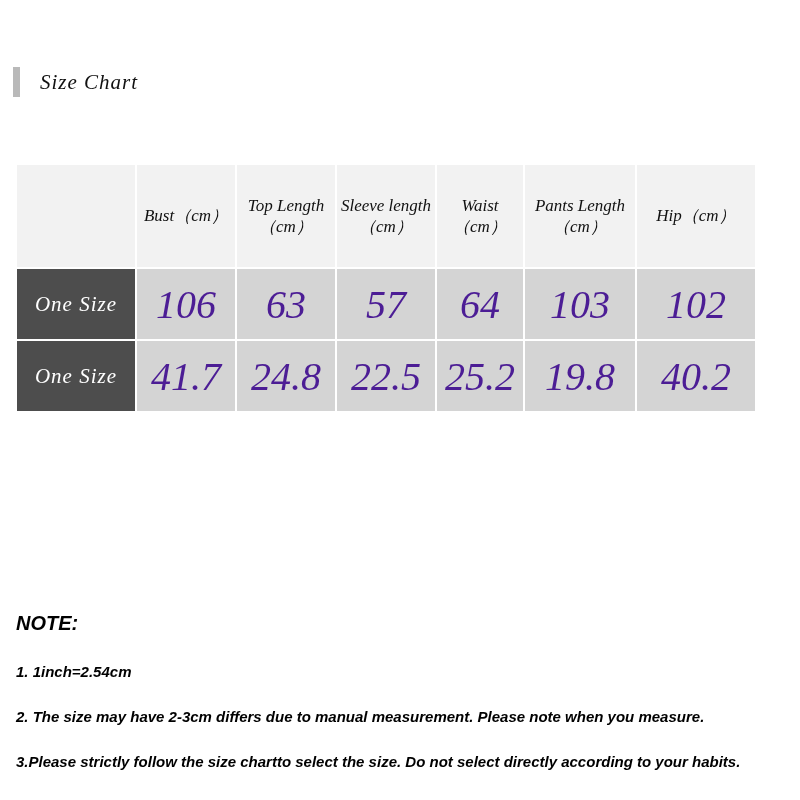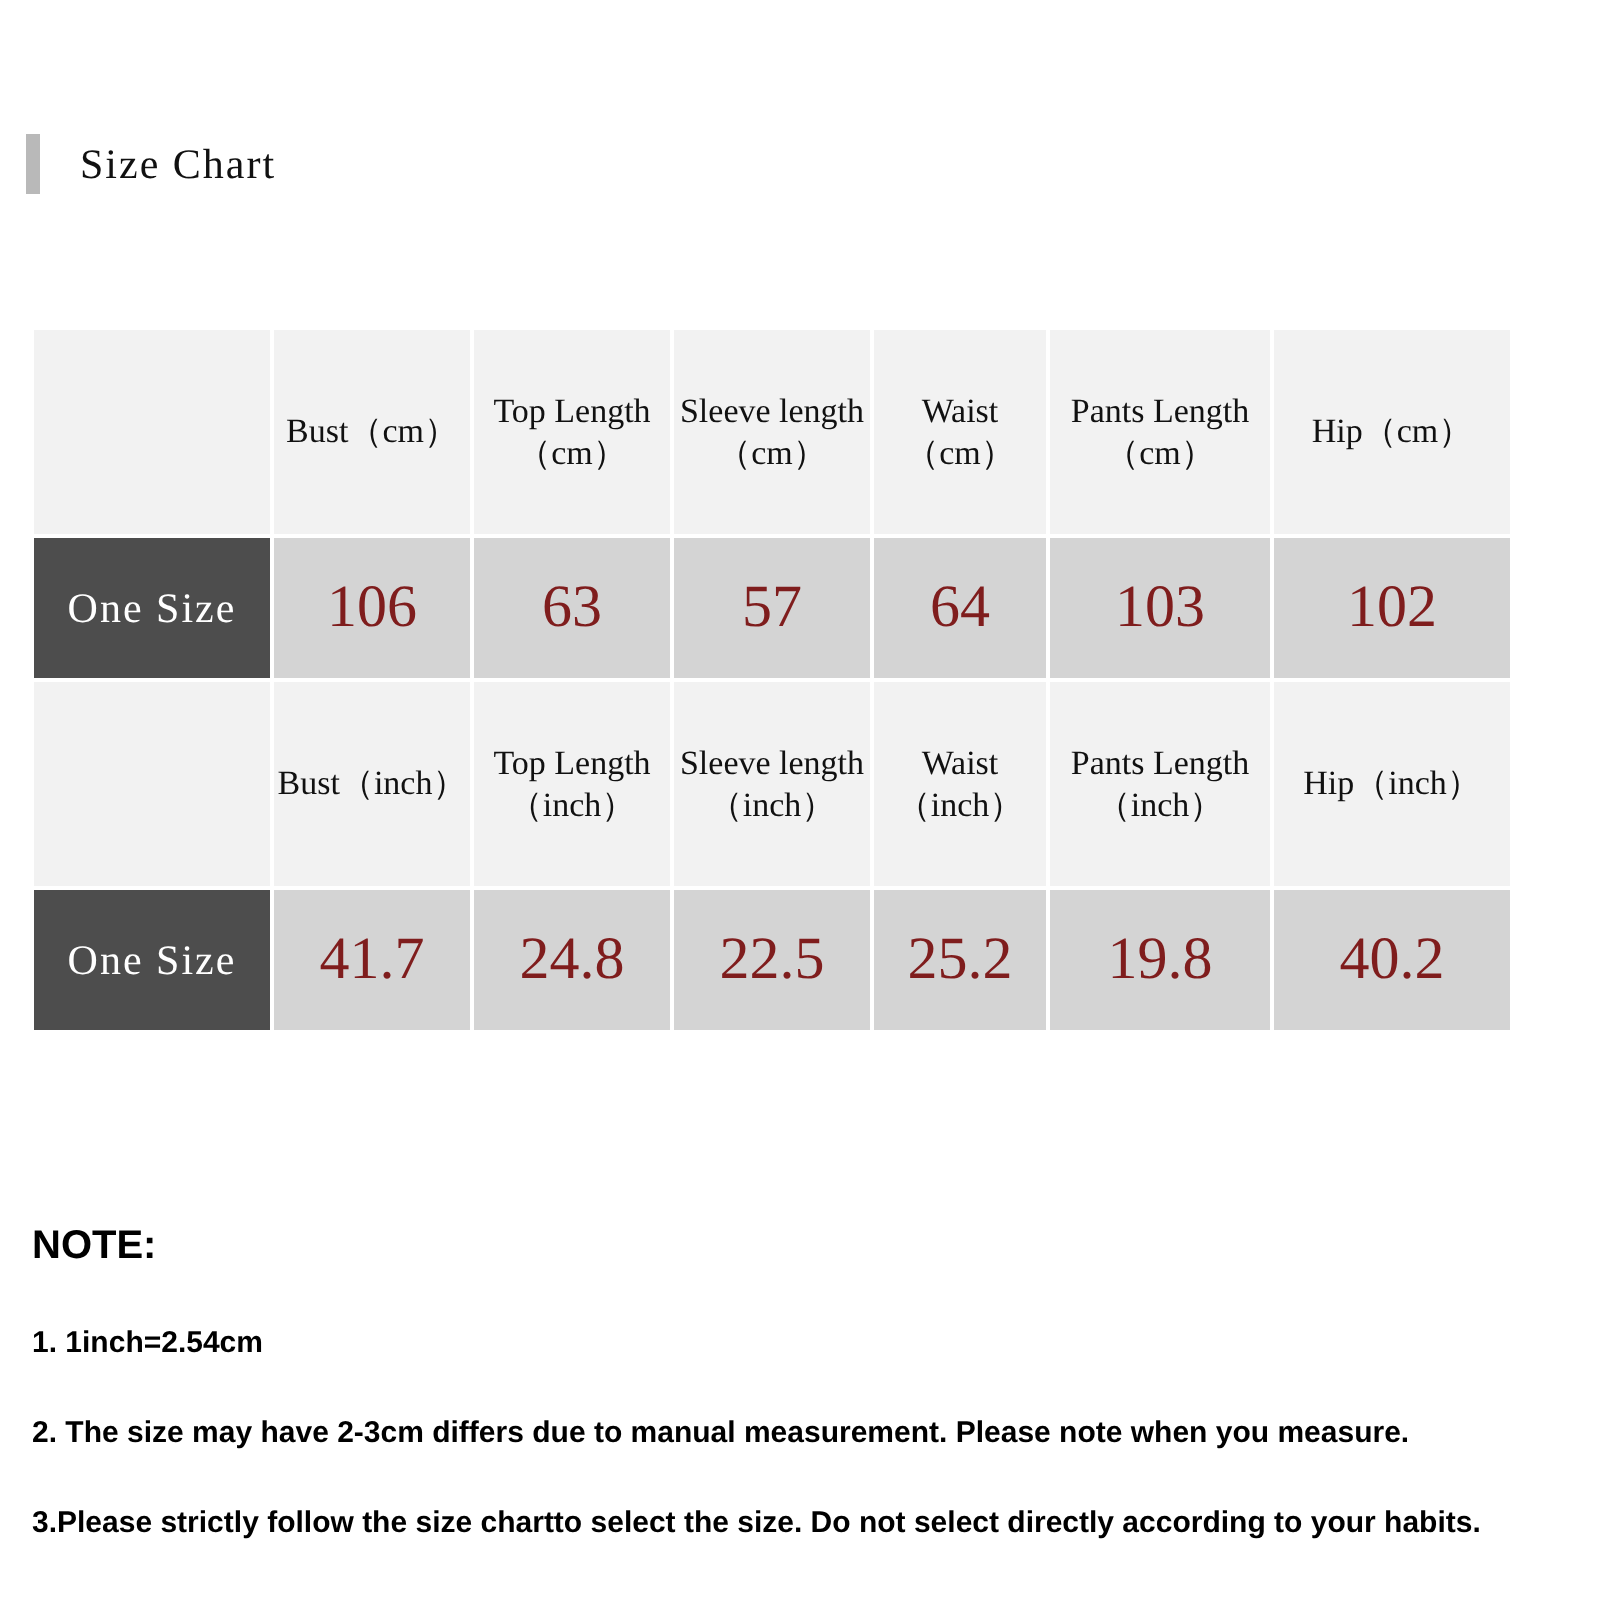--- a/index.html
+++ b/index.html
@@ -11,20 +11,21 @@
     height: 800px;
     background: #ffffff;
     font-family: "Liberation Serif", serif;
     overflow: hidden;
   }
   .page {
     position: relative;
     width: 736px;
     height: 800px;
     box-sizing: border-box;
+    font-style: italic;
   }
 
   
   .title-row {
     position: absolute;
     left: 0;
     top: 62px;
     display: flex;
     align-items: center;
     height: 40px;
@@ -65,22 +66,22 @@
     height: 102px;
     font-size: 17px;
     color: #111111;
     line-height: 1.25;
     font-family: "Liberation Serif", serif;
   }
   
   .val-row td {
     background: #d4d4d4;
     height: 70px;
-    font-size: 30px;
-    color: #7f1d1d;
+    font-size: 40px;
+    color: #4c1d95;
     font-family: "Liberation Serif", serif;
   }
   .val-row td.rowlabel,
   .hdr-row td.rowlabel {
     background: #ffffff;
   }
   .val-row td.rowlabel {
     background: #4d4d4d;
     color: #ffffff;
     font-size: 21px;
@@ -152,29 +153,20 @@
       </tr>
       <tr class="val-row">
         <td class="rowlabel">One Size</td>
         <td>106</td>
         <td>63</td>
         <td>57</td>
         <td>64</td>
         <td>103</td>
         <td>102</td>
       </tr>
-      <tr class="hdr-row">
-        <td class="rowlabel"></td>
-        <td>Bust（inch）</td>
-        <td>Top Length（inch）</td>
-        <td>Sleeve length（inch）</td>
-        <td>Waist（inch）</td>
-        <td>Pants Length（inch）</td>
-        <td>Hip（inch）</td>
-      </tr>
       <tr class="val-row">
         <td class="rowlabel">One Size</td>
         <td>41.7</td>
         <td>24.8</td>
         <td>22.5</td>
         <td>25.2</td>
         <td>19.8</td>
         <td>40.2</td>
       </tr>
     </tbody>

